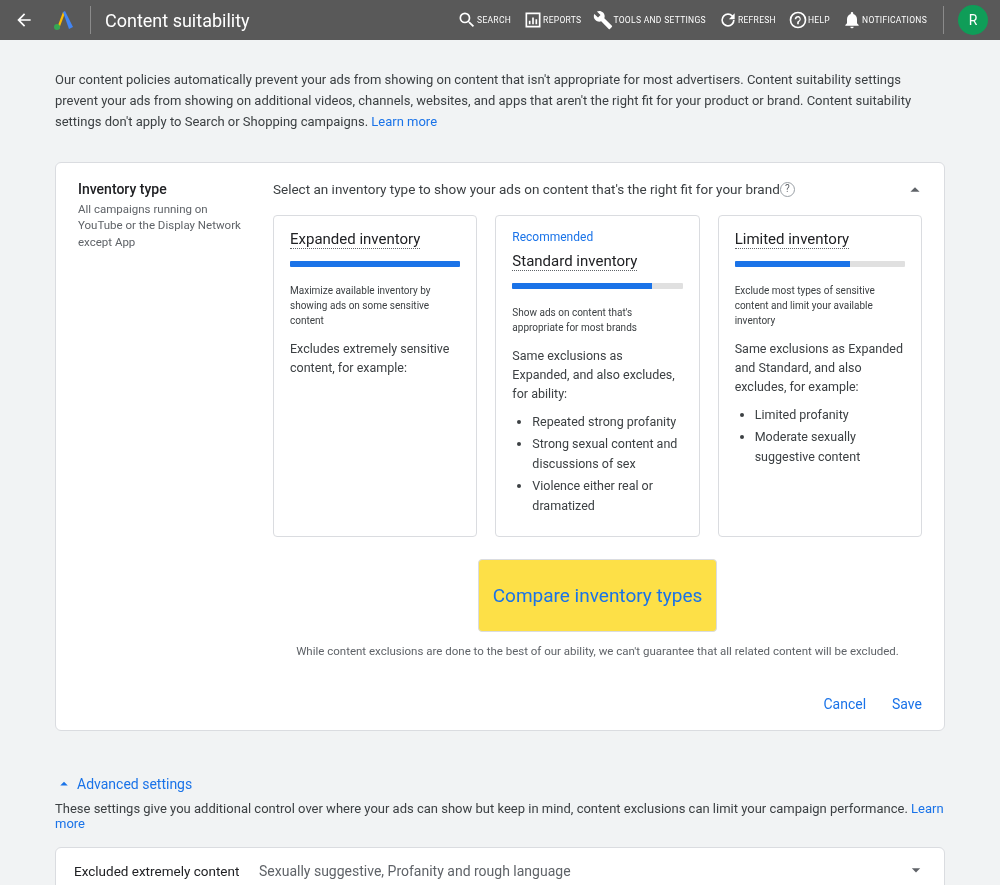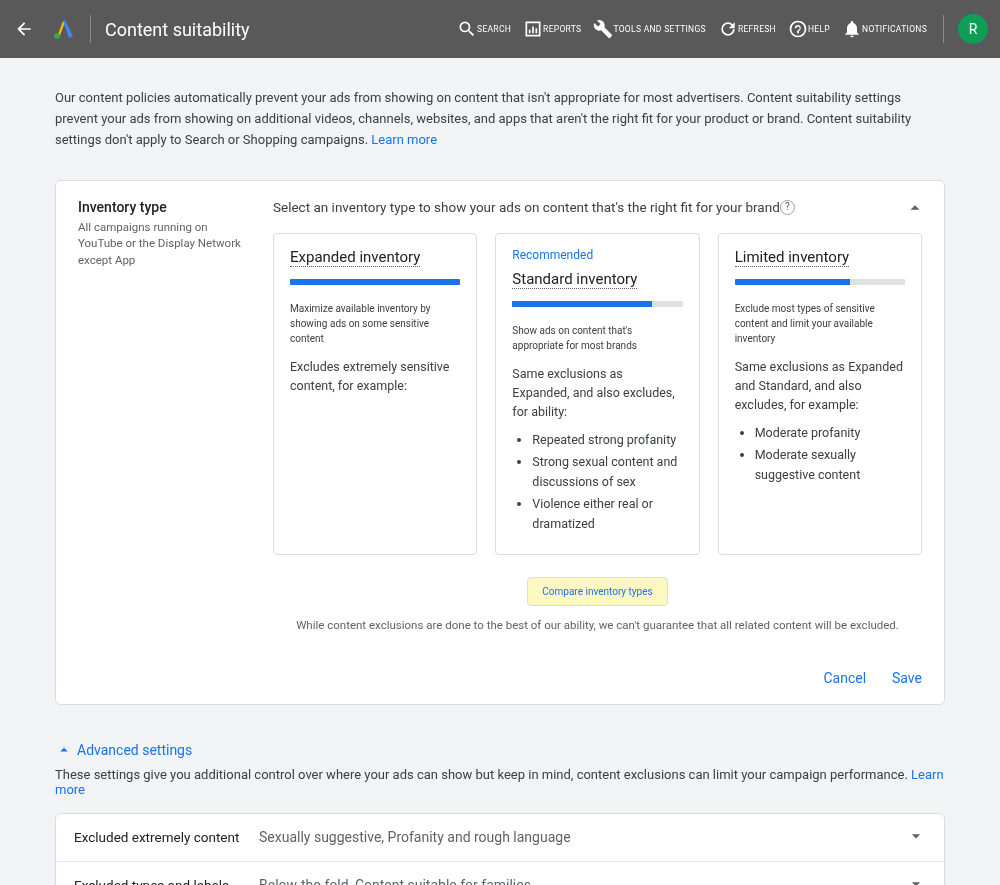--- a/index.html
+++ b/index.html
@@ -6,21 +6,21 @@
   body {
     font-family: Roboto, "Helvetica Neue", Arial, sans-serif;
     background: #f1f3f4;
     color: #3c4043;
     font-size: 14px;
     width: 1000px;
   }
   
   .appbar {
     background: #595959;
-    height: 58px;
+    height: 40px;
     display: flex;
     align-items: center;
     color: #fff;
     padding: 0 12px;
   }
   .appbar .back {
     width: 24px; height: 24px; display:flex; align-items:center; justify-content:center;
     margin-right: 14px;
     cursor: pointer;
   }
@@ -105,35 +105,35 @@
   .opt-bar { height:6px; background:#e0e0e0; border-radius:1px; margin-bottom:16px; position:relative; overflow:hidden;}
   .opt-bar .fill { height:100%; background:#1a73e8; }
   .opt-desc { font-size:10px; color:#3c4043; line-height:1.5; margin-bottom:12px;}
   .opt-sub { font-size:12.5px; color:#3c4043; line-height:1.5; margin-bottom:8px;}
   .opt-list { list-style: disc; padding-left: 20px; font-size:12.5px; color:#3c4043; line-height:1.6;}
   .opt-list li { margin-bottom:2px;}
 
   .compare-wrap { text-align:center; margin-top:22px;}
   .compare-btn {
     display:inline-block; border:1px solid #dadce0; border-radius:4px;
-    color:#1a73e8; font-size:10px; padding:8px 14px; cursor:pointer; background:#fef9c3;
+    color:#1a73e8; font-size:19px; padding:24px 14px; cursor:pointer; background:#fde047;
   }
   .disclaimer { font-size:11.5px; color:#5f6368; text-align:center; margin-top:12px;}
 
   .card-actions {
     display:flex; justify-content:flex-end; gap:26px;
     margin-top:38px;
   }
   .card-actions .btn { color:#1a73e8; font-size:14px; cursor:pointer;}
 
   
   .adv-wrap { margin-top:36px;}
   .adv-toggle {
     display:inline-flex; align-items:center; gap:4px;
-    color:#1a73e8; font-size:14px; cursor:pointer; margin-bottom:8px;
+    color:#1a73e8; font-size:14px; cursor:pointer; margin-bottom:8px;margin-top:8px;
   }
   .adv-toggle svg { fill:#1a73e8; }
   .adv-desc { font-size:13px; color:#3c4043; margin-bottom:16px;}
   .adv-desc a { color:#1a73e8; text-decoration:none;}
 
   .adv-list {
     background:#fff; border:1px solid #dadce0; border-radius:6px;
   }
   .adv-row {
     display:flex; align-items:center; padding:12px 18px; cursor:pointer;
@@ -259,21 +259,21 @@
           </div>
 
           <div class="opt-card">
             <div class="opt-title">Limited inventory</div>
             <div class="opt-bar">
                 <div class="fill" style="width:68%"></div>
               </div>
             <div class="opt-desc">Exclude most types of sensitive content and limit your available inventory</div>
             <div class="opt-sub">Same exclusions as Expanded and Standard, and also excludes, for example:</div>
             <ul class="opt-list">
-              <li>Moderate profanity</li>
+              <li>Limited profanity</li>
               <li>Moderate sexually suggestive content</li>
             </ul>
           </div>
         </div>
 
         <div class="compare-wrap">
           <span class="compare-btn">Compare inventory types</span>
         </div>
         <div class="disclaimer">While content exclusions are done to the best of our ability, we can't guarantee that all related content will be excluded.</div>
       </div>

